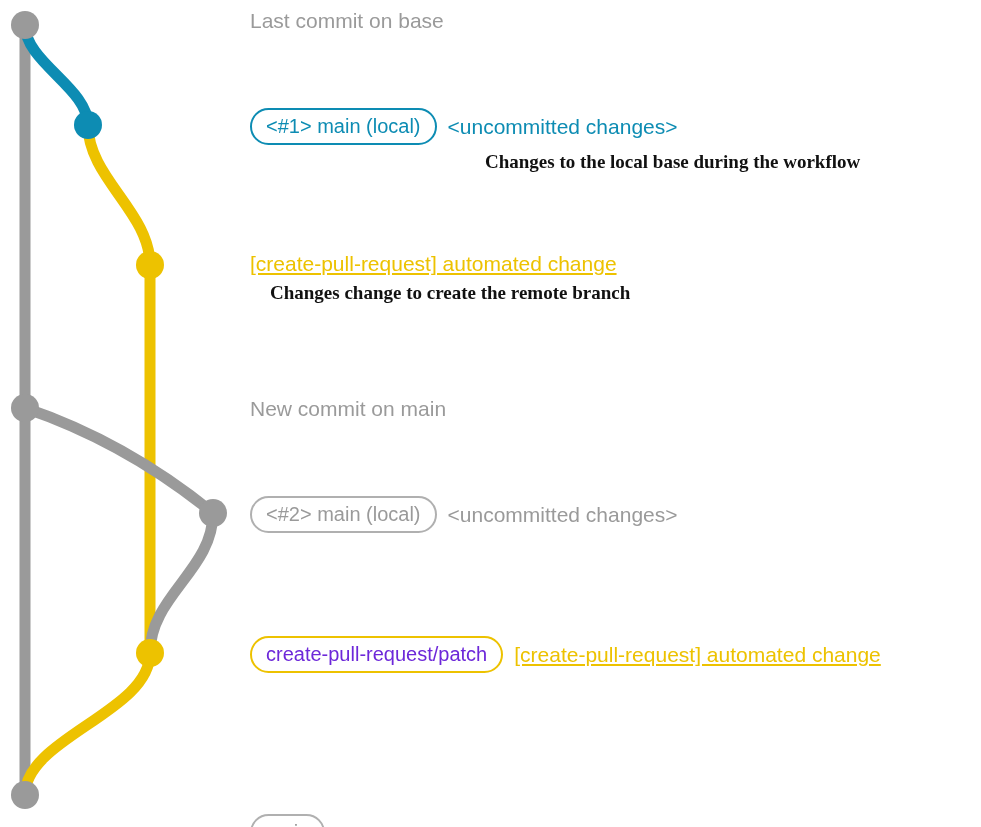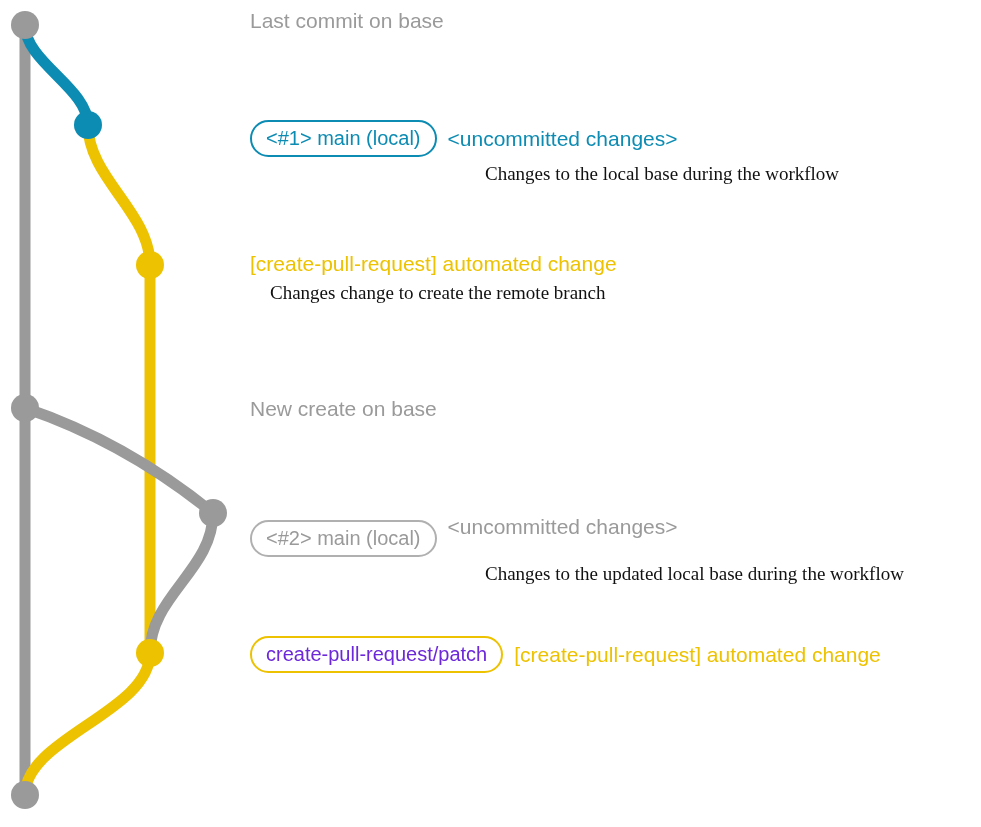--- a/index.html
+++ b/index.html
@@ -50,39 +50,40 @@
     border: 2px solid #9a9a9a;
     border-radius: 999px;
     padding: 5px 14px 6px 14px;
     font-size: 20px;
     line-height: 22px;
     color: #9a9a9a;
     background: #ffffff;
   }
   .pill.teal   { border-color: #0d8cb3; color: #0d8cb3; }
   .pill.yellow { border-color: #edc200; color: #6d28d9; }
-  .pill.gray   { border-color: #b0b0b0; color: #9a9a9a; margin-top: 24px; }
+  .pill.gray   { border-color: #b0b0b0; color: #9a9a9a; }
 
   .subject {
     font-size: 21px;
     line-height: 24px;
     color: #9a9a9a;
   }
   .subject.teal   { color: #0d8cb3; }
-  .subject.yellow { color: #edc200; }
+  .subject.yellow { color: #edc200; text-decoration: underline; }
   .subject.gray   { color: #9a9a9a; }
   .subject.plain  { color: #9a9a9a; }
 
   .row-note {
     font-family: "Liberation Serif", serif;
     font-size: 19px;
     line-height: 22px;
     color: #111111;
     white-space: nowrap;
     margin-top: 6px;
+    font-weight: bold;
   }
 </style>
 </head>
 <body>
 
 <svg id="graph-canvas" viewBox="0 0 981 827" width="981" height="827" xmlns="http://www.w3.org/2000/svg">
   <g fill="none" stroke-width="11" stroke-linecap="round">
 
     <path stroke="#9a9a9a" d="M25,25 L25,408 L25,795"></path>
 
@@ -111,47 +112,46 @@
 </svg>
 
 <div class="rows">
 
   <div class="row" style="top:9px">
     <div class="row-head">
       <span class="subject plain">Last commit on base</span>
     </div>
   </div>
 
-  <div class="row" style="top:120px">
+  <div class="row" style="top:108px">
     <div class="row-head">
       <span class="pill teal">&lt;#1&gt; main (local)</span>
       <span class="subject teal">&lt;uncommitted changes&gt;</span>
     </div>
     <div class="row-note" style="margin-left:235px">Changes to the local base during the workflow</div>
   </div>
 
   <div class="row" style="top:252px">
     <div class="row-head">
       <span class="subject yellow">[create-pull-request] automated change</span>
     </div>
     <div class="row-note" style="margin-left:20px">Changes change to create the remote branch</div>
   </div>
 
   <div class="row" style="top:397px">
     <div class="row-head">
-      <span class="subject plain">New create on base</span>
+      <span class="subject plain">New commit on main</span>
     </div>
   </div>
 
   <div class="row" style="top:496px">
     <div class="row-head">
       <span class="pill gray">&lt;#2&gt; main (local)</span>
       <span class="subject gray">&lt;uncommitted changes&gt;</span>
     </div>
-    <div class="row-note" style="margin-left:235px">Changes to the updated local base during the workflow</div>
   </div>
 
   <div class="row" style="top:636px">
     <div class="row-head">
       <span class="pill yellow">create-pull-request/patch</span>
       <span class="subject yellow">[create-pull-request] automated change</span>
     </div>
   </div>
 
   <div class="row" style="top:814px">

